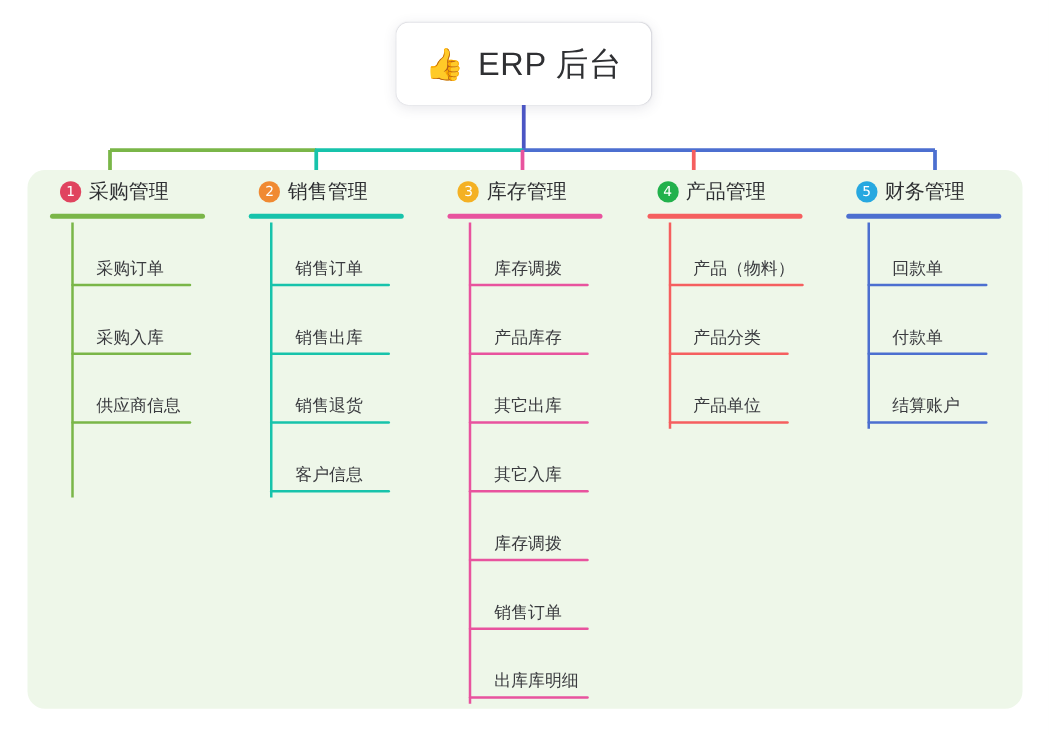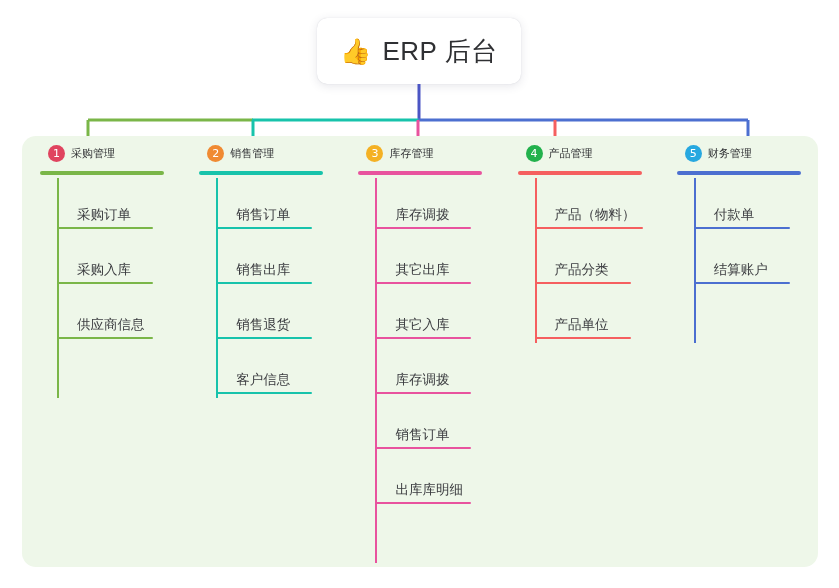--- a/index.html
+++ b/index.html
@@ -99,21 +99,21 @@
     height: 17px;
     border-radius: 50%;
     color: #ffffff;
     font-size: 11px;
     line-height: 17px;
     text-align: center;
     flex: 0 0 auto;
     font-family: "DejaVu Sans", sans-serif;
   }
   .col-title {
-    font-size: 11px;
+    font-size: 16px;
     color: #2f3033;
     white-space: nowrap;
   }
 
   .col-rule {
     position: absolute;
     left: 18px;
     top: 35px;
     width: 124px;
     height: 4px;
@@ -235,20 +235,24 @@
           <span class="col-title">库存管理</span>
         </div>
         <div class="col-rule" style="background: rgb(232, 83, 158);"></div>
         <div class="col-body">
           <div class="spine" style="background: rgb(232, 83, 158); height: 385px;"></div>
           <div class="item">
             <span class="item-label">库存调拨</span>
             <div class="item-rule" style="background: rgb(232, 83, 158); width: 96px;"></div>
           </div>
           <div class="item">
+            <span class="item-label">产品库存</span>
+            <div class="item-rule" style="background: rgb(232, 83, 158); width: 96px;"></div>
+          </div>
+          <div class="item">
             <span class="item-label">其它出库</span>
             <div class="item-rule" style="background: rgb(232, 83, 158); width: 96px;"></div>
           </div>
           <div class="item">
             <span class="item-label">其它入库</span>
             <div class="item-rule" style="background: rgb(232, 83, 158); width: 96px;"></div>
           </div>
           <div class="item">
             <span class="item-label">库存调拨</span>
             <div class="item-rule" style="background: rgb(232, 83, 158); width: 96px;"></div>
@@ -287,20 +291,24 @@
       </div>
       <div class="column">
         <div class="col-head">
           <span class="badge" style="background: rgb(39, 168, 224);">5</span>
           <span class="col-title">财务管理</span>
         </div>
         <div class="col-rule" style="background: rgb(76, 111, 208);"></div>
         <div class="col-body">
           <div class="spine" style="background: rgb(76, 111, 208); height: 165px;"></div>
           <div class="item">
+            <span class="item-label">回款单</span>
+            <div class="item-rule" style="background: rgb(76, 111, 208); width: 96px;"></div>
+          </div>
+          <div class="item">
             <span class="item-label">付款单</span>
             <div class="item-rule" style="background: rgb(76, 111, 208); width: 96px;"></div>
           </div>
           <div class="item">
             <span class="item-label">结算账户</span>
             <div class="item-rule" style="background: rgb(76, 111, 208); width: 96px;"></div>
           </div>
         </div>
       </div>
     </div>

